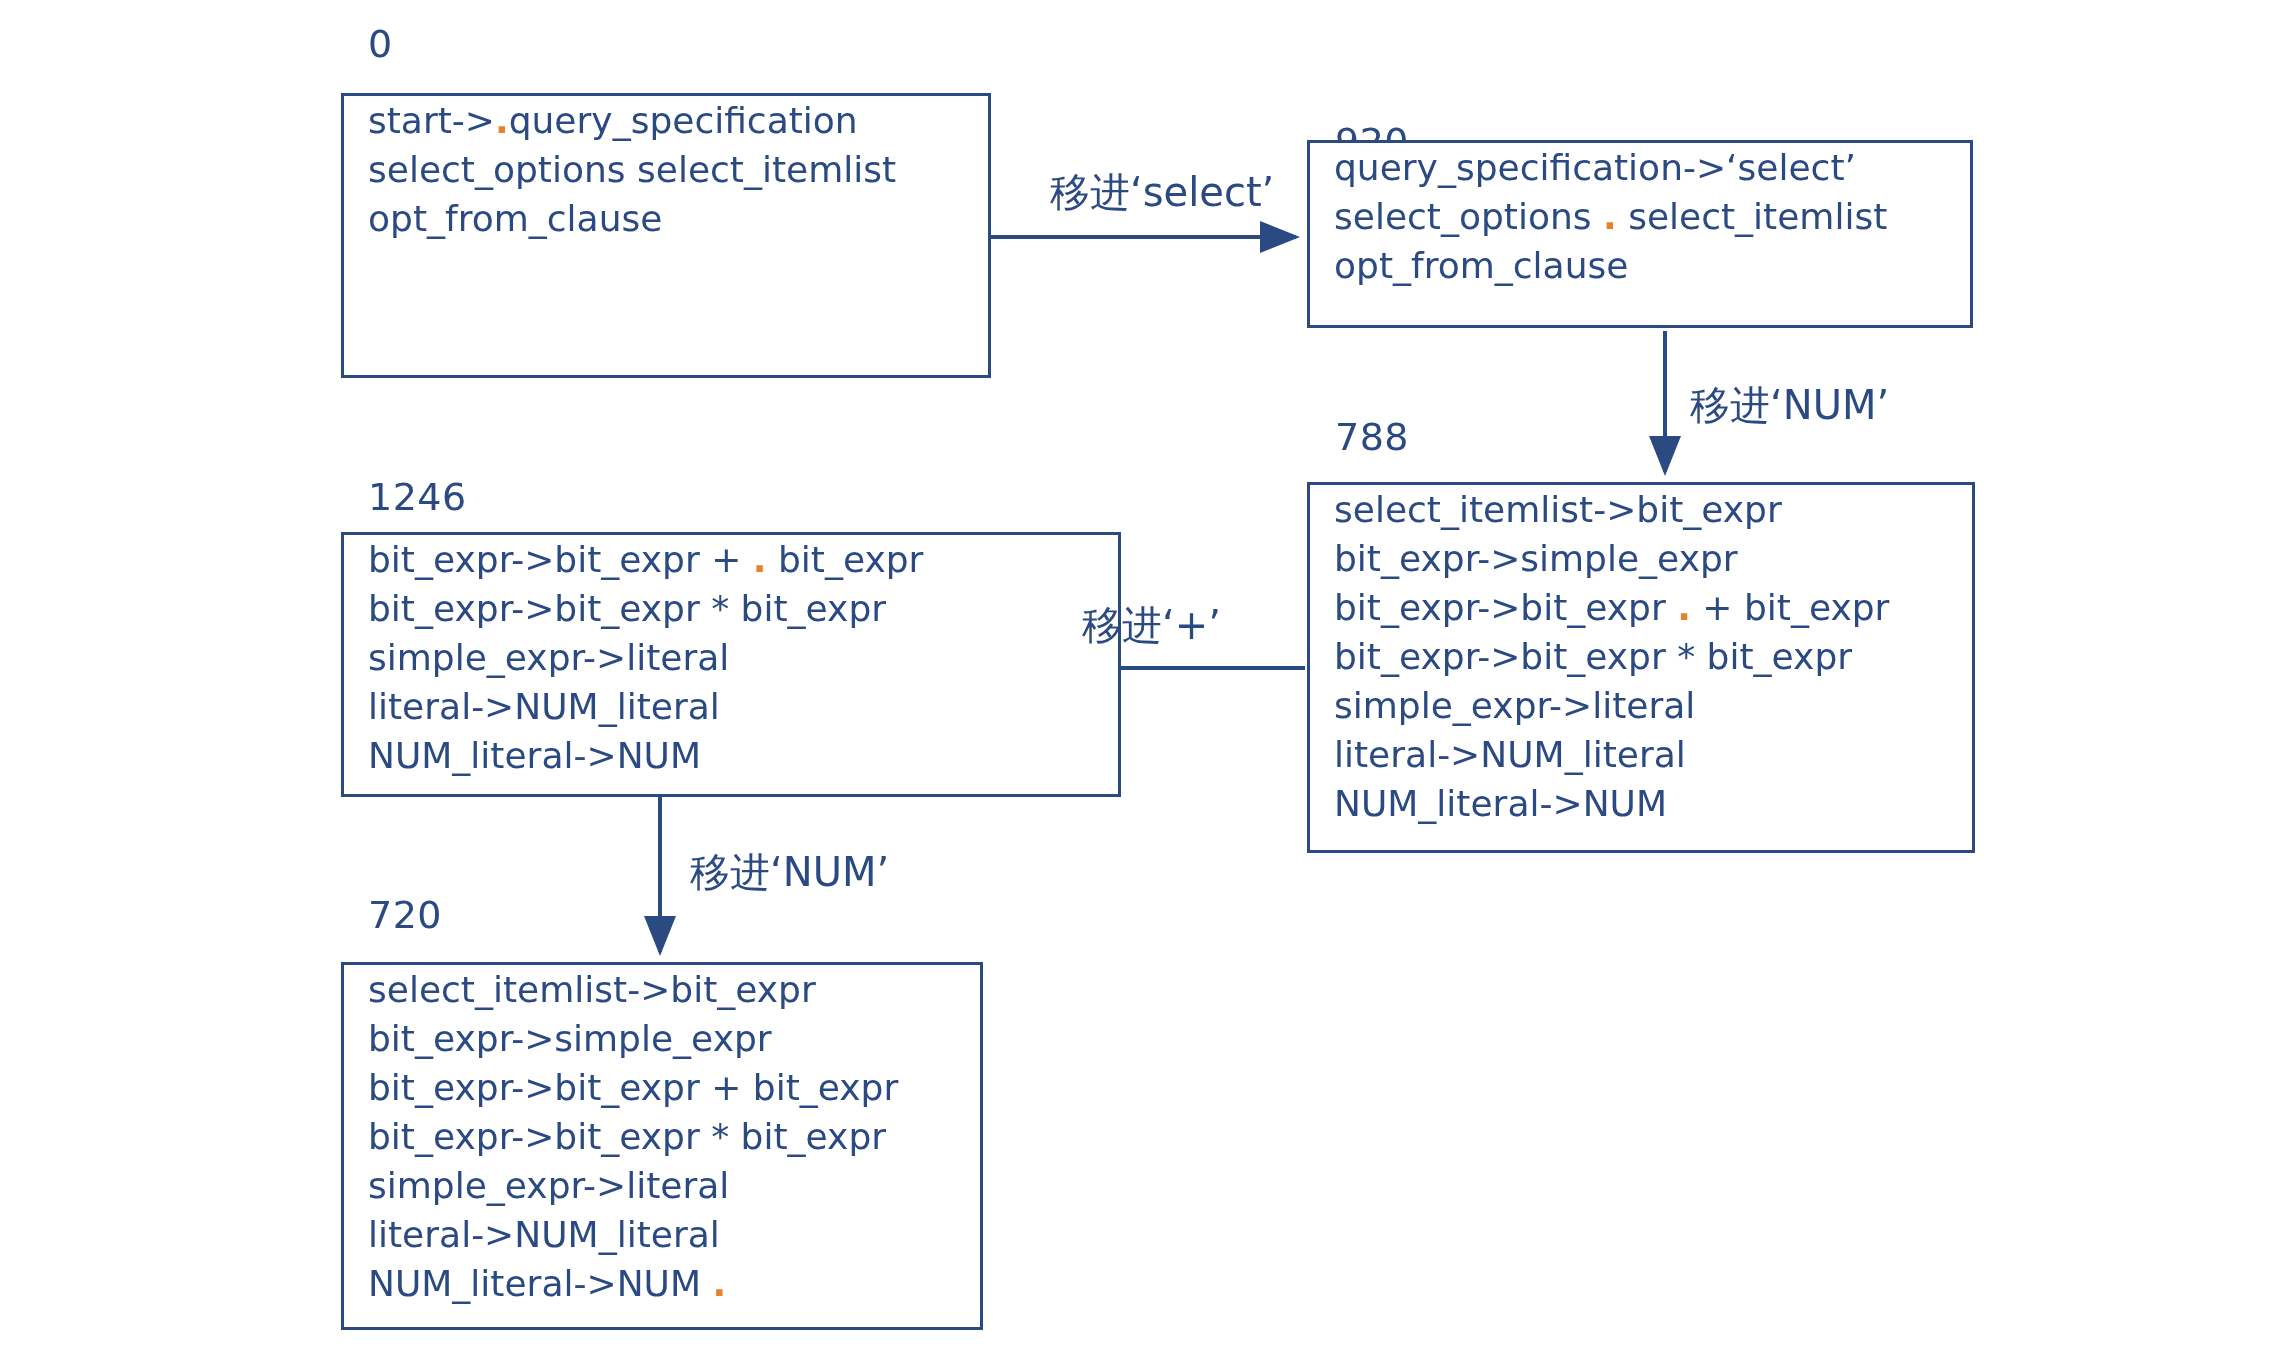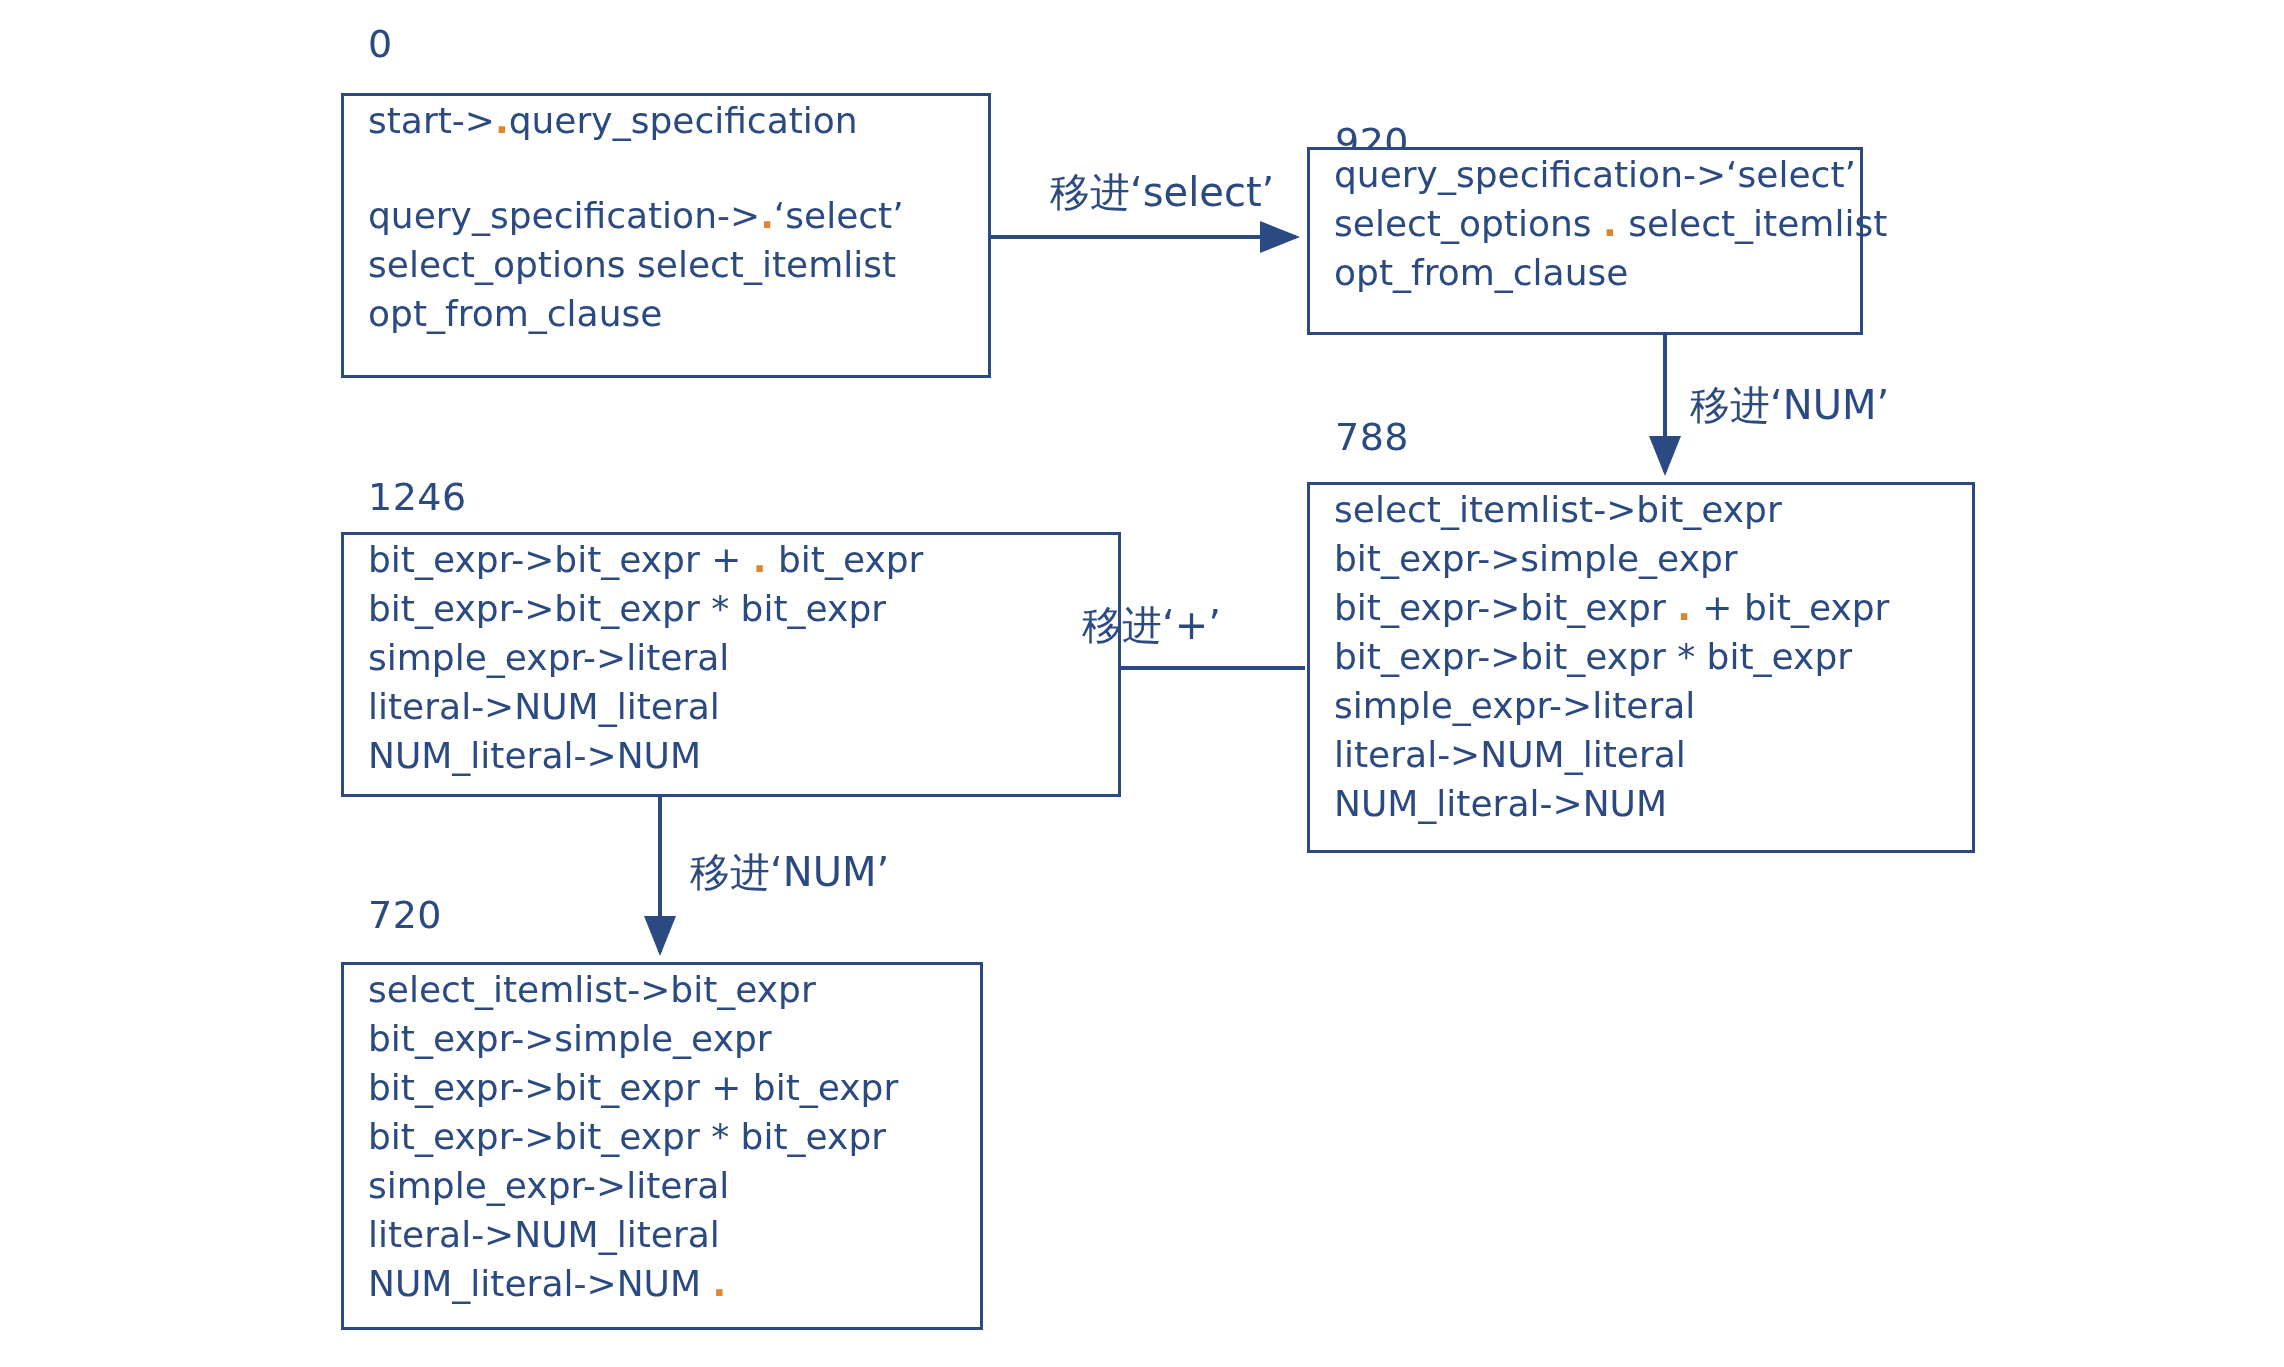--- a/index.html
+++ b/index.html
@@ -87,28 +87,27 @@
 
     <line x1="1305" y1="668" x2="995" y2="668" stroke="#2b4a82" stroke-width="4" marker-end="url(#arrow)"></line>
 
     <line x1="660" y1="797" x2="660" y2="952" stroke="#2b4a82" stroke-width="4" marker-end="url(#arrow)"></line>
   </svg>
 
   <div class="state-label" style="left:368px; top:22px;">0</div>
   <div class="state-box" style="left:341px; top:93px; width:650px; height:285px;">
     <div class="box-body">
       <div class="item-line"><span>start-&gt;</span><span class="dot">.</span><span>query_specification</span></div>
-      <div class="item-line gap-above"><span>query_specification-&gt;</span><span class="dot">.</span><span>‘select’</span></div>
       <div class="item-line"><span>select_options select_itemlist</span></div>
       <div class="item-line"><span>opt_from_clause</span></div>
     </div>
   </div>
 
   <div class="state-label" style="left:1335px; top:72px;margin-top:48px;">920</div>
-  <div class="state-box" style="left:1307px; top:147px; width:556px; height:188px;text-decoration:underline;">
+  <div class="state-box" style="left:1307px; top:140px; width:666px; height:188px;text-decoration:underline;">
     <div class="box-body">
       <div class="item-line"><span>query_specification-&gt;‘select’</span></div>
       <div class="item-line"><span>select_options </span><span class="dot">.</span><span> select_itemlist</span></div>
       <div class="item-line"><span>opt_from_clause</span></div>
     </div>
   </div>
 
   <div class="state-label" style="left:1335px; top:415px;">788</div>
   <div class="state-box" style="left:1307px; top:482px; width:668px; height:371px;">
     <div class="box-body">

